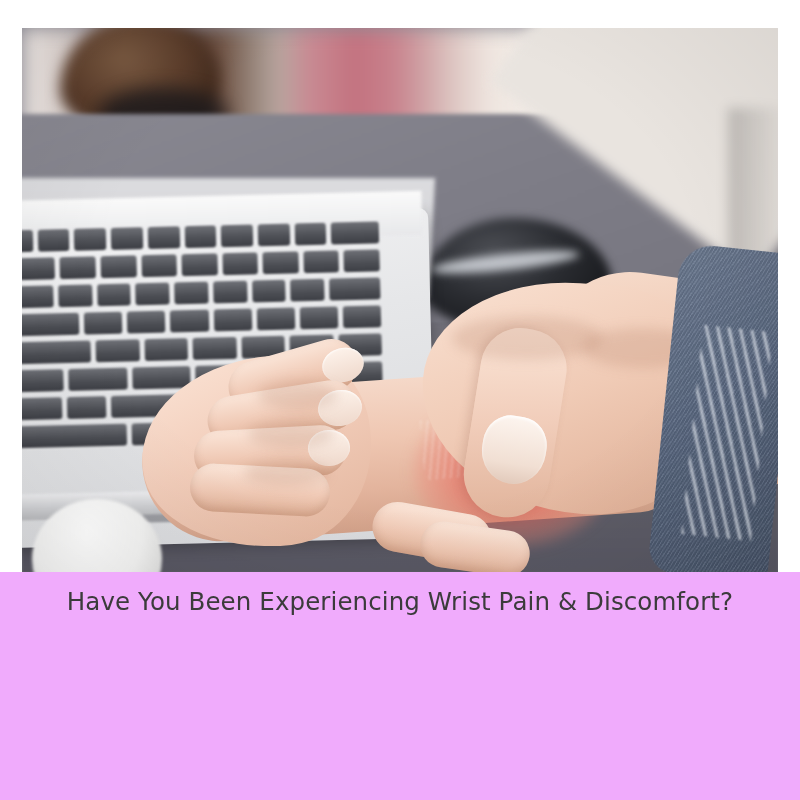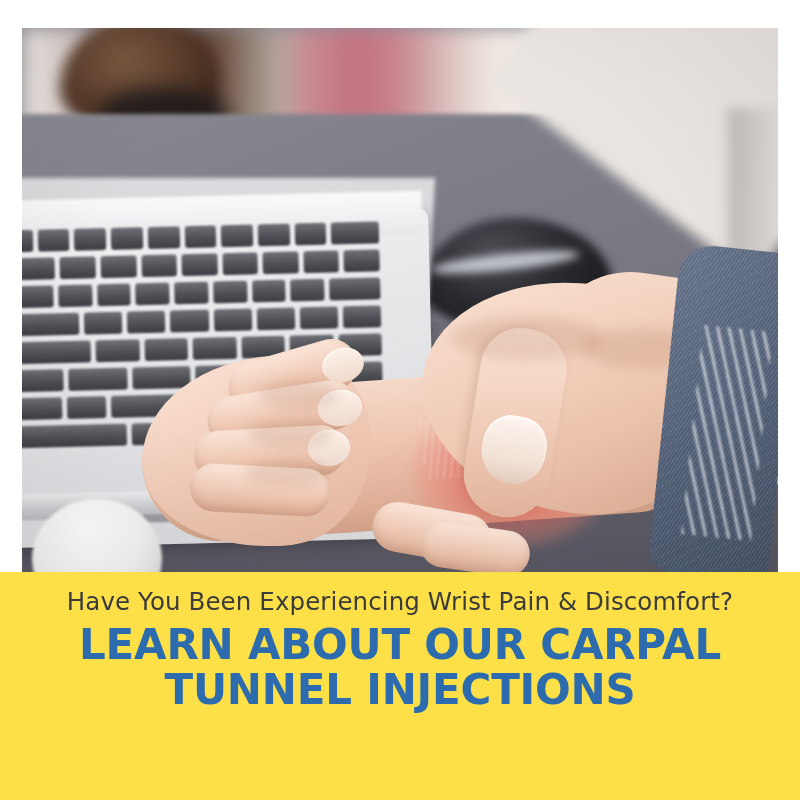--- a/index.html
+++ b/index.html
@@ -347,21 +347,21 @@
     pointer-events: none;
   }
 
   
   #text-band {
     position: absolute;
     left: 0;
     top: 572px;
     width: 800px;
     height: 228px;
-    background: #fde047;
+    background: #f0abfc;
     text-align: center;
   }
   #subheadline {
     margin: 0;
     padding-top: 17px;
     font-family: "DejaVu Sans", sans-serif;
     font-size: 24.5px;
     font-weight: 400;
     color: #3b3b3b;
     letter-spacing: .1px;
@@ -519,19 +519,15 @@
     <div class="denim"></div>
     <div class="denim-stitch"></div>
 
     <div class="photo-soft-vignette"></div>
   </div>
 
   <div id="text-band">
 
     <p id="subheadline">Have You Been Experiencing Wrist Pain &amp; Discomfort?</p>
 
-    <h1 id="headline">
-      <span class="hl-line">LEARN ABOUT OUR CARPAL</span>
-      <span class="hl-line">TUNNEL INJECTIONS</span>
-    </h1>
 
   </div>
 </div>
 
 </body></html>

